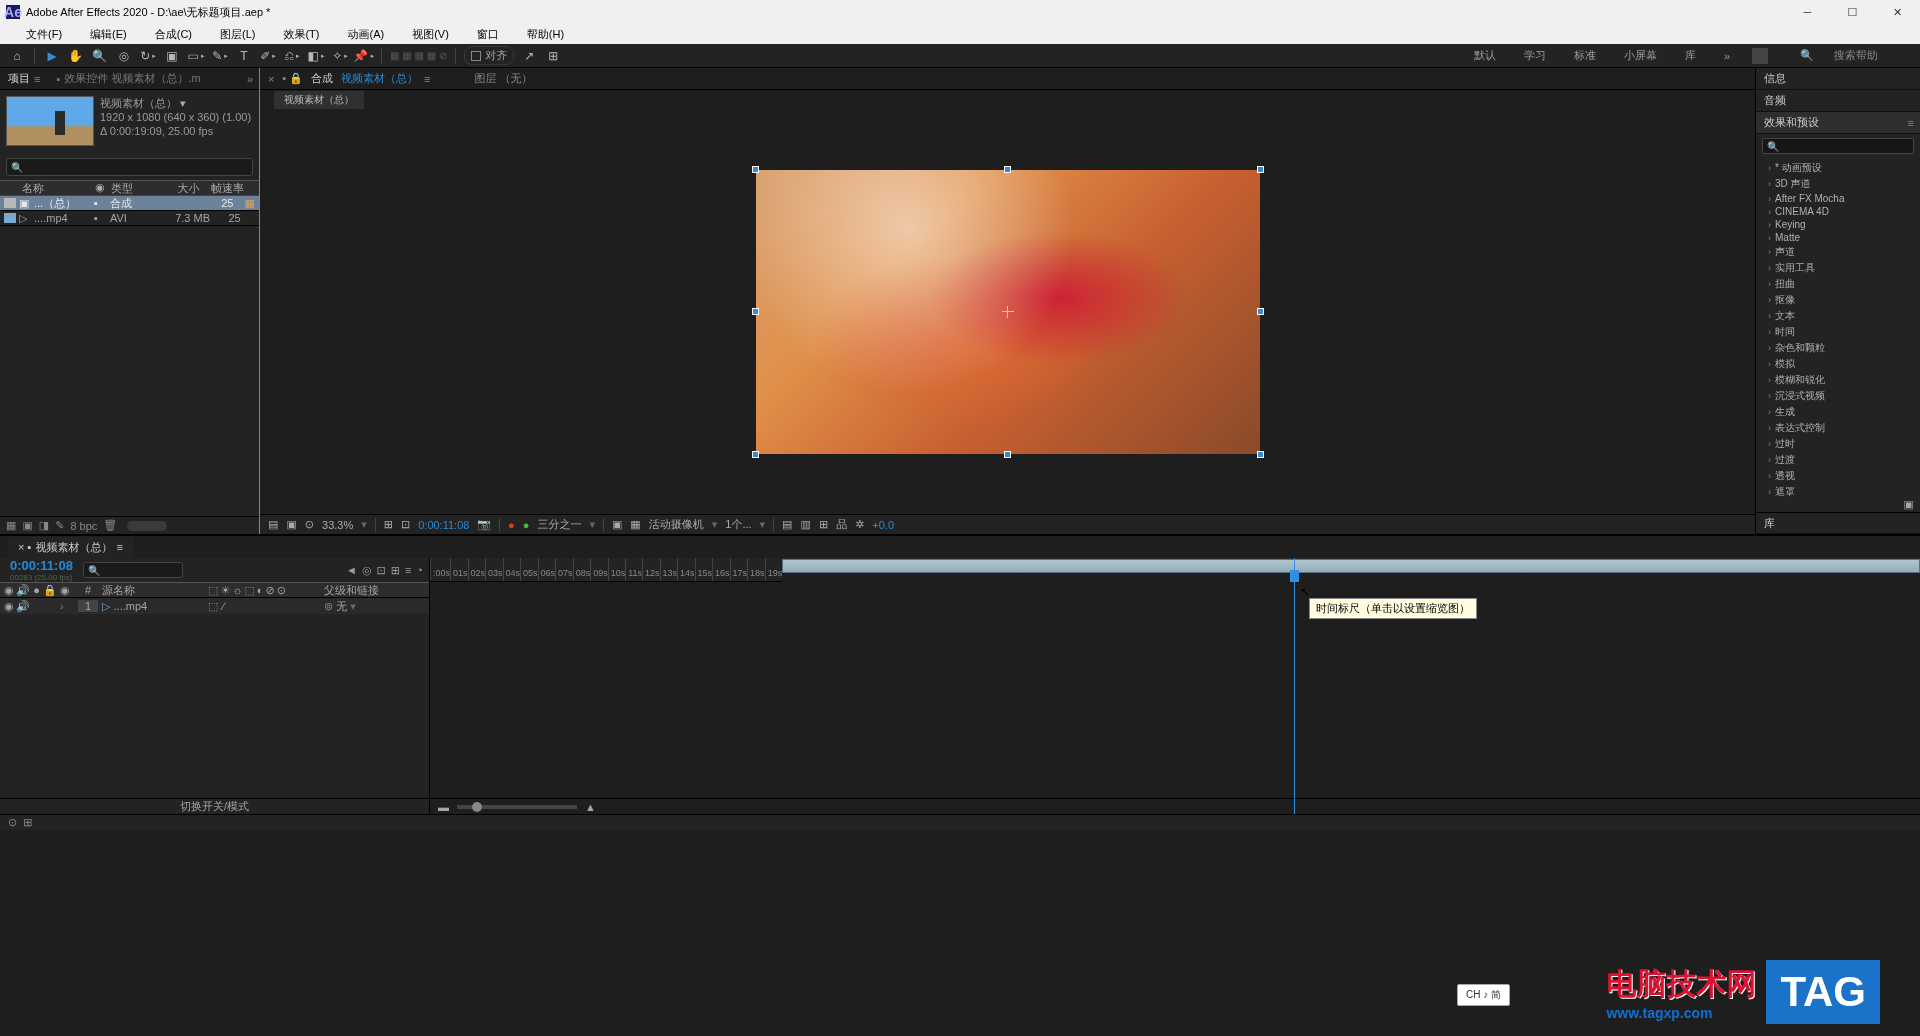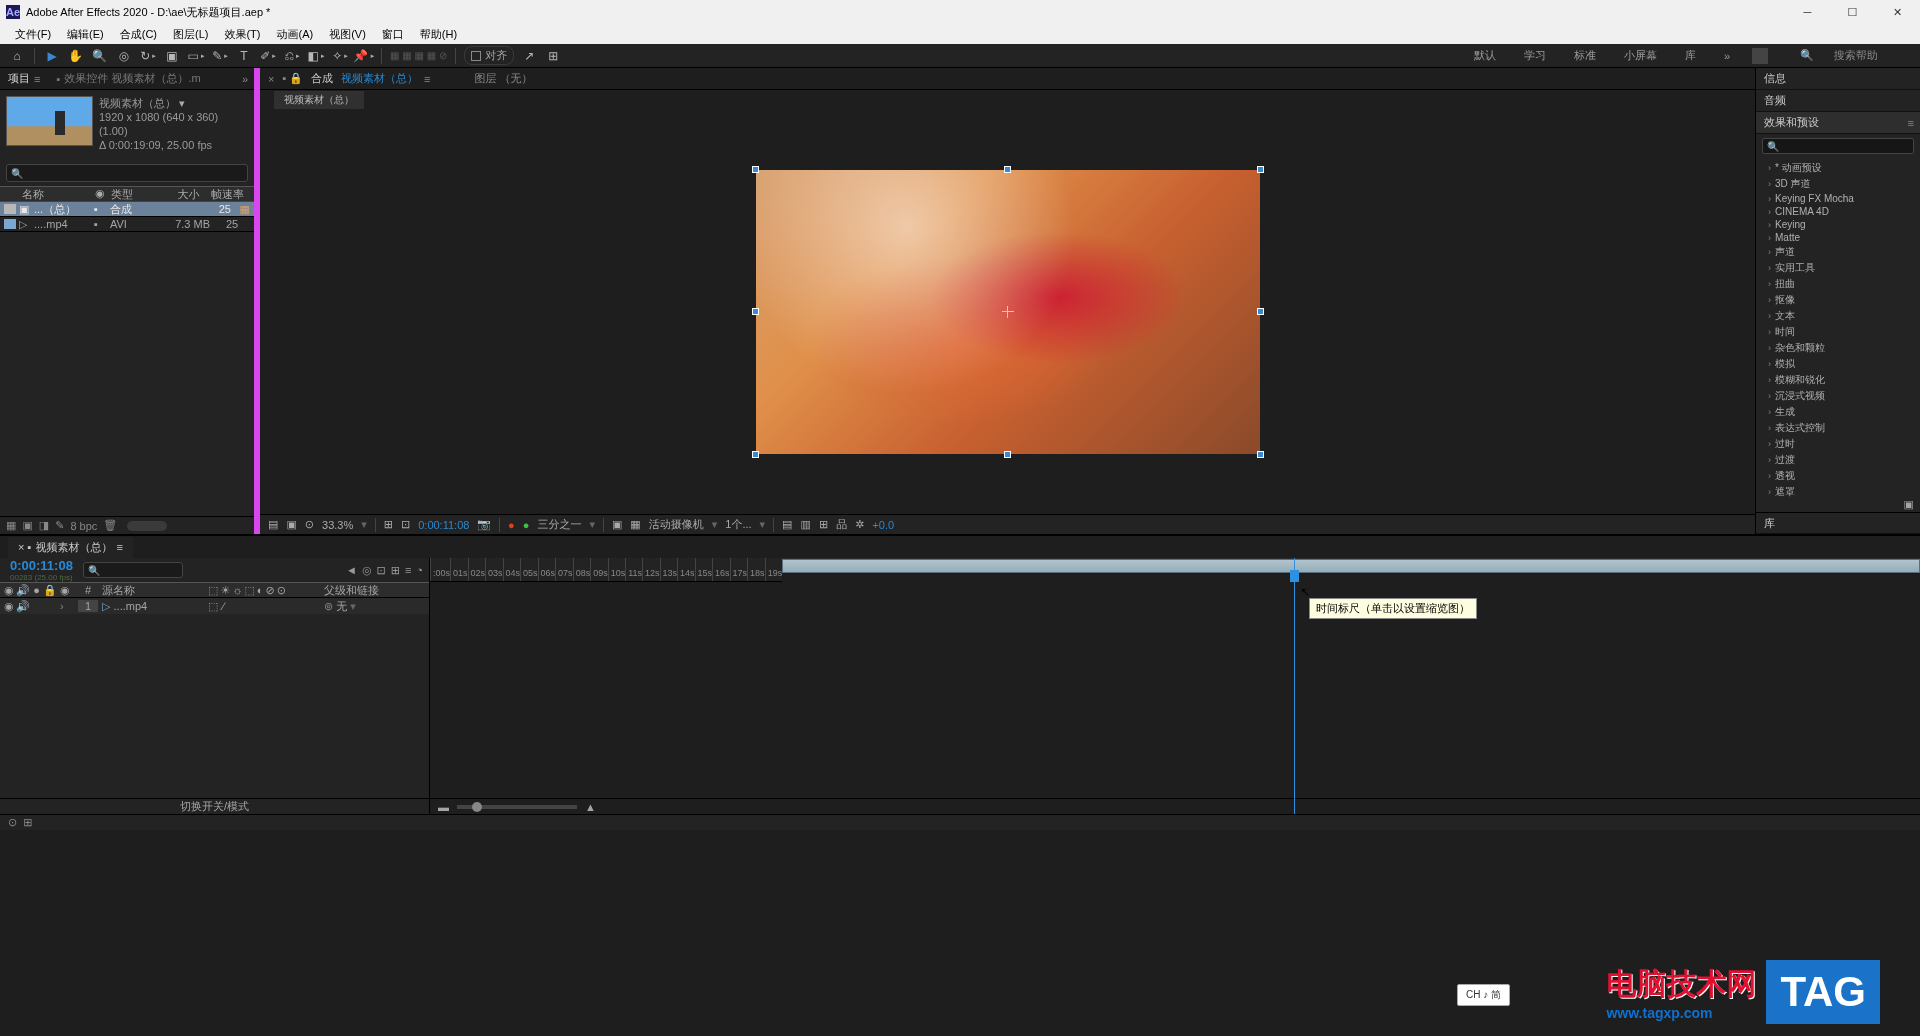--- a/index.html
+++ b/index.html
@@ -1,32 +1,32 @@
 <!DOCTYPE html>
 <html><head>
 <meta charset="utf-8">
 <style>
 * { margin: 0; padding: 0; box-sizing: border-box; font-family: "Microsoft YaHei", "Segoe UI", sans-serif; font-size: 11px; user-select: none; }
 body { background: #1e1e1e; color: #a5a5a5; overflow: hidden; width: 1920px; height: 1036px; }
 .titlebar { height: 24px; background: #f0f0f0; color: #000; display: flex; align-items: center; padding-left: 6px; }
-.titlebar .ae-icon { width: 14px; height: 14px; background: #1a1a5a; color: #a9a9ff; font-size: 11px; display: inline-flex; align-items: center; justify-content: center; font-weight: bold; margin-right: 6px; }
+.titlebar .ae-icon { width: 14px; height: 14px; background: #1a1a5a; color: #a9a9ff; font-size: 14px; display: inline-flex; align-items: center; justify-content: center; font-weight: bold; margin-right: 6px; }
 .titlebar .win-controls { margin-left: auto; display: flex; }
 .titlebar .win-btn { width: 45px; height: 24px; display: flex; align-items: center; justify-content: center; font-family: Arial; color: #333; }
-.menubar { height: 20px; background: #f0f0f0; color: #000; display: flex; align-items: flex-end; padding-left: 9px; gap: 4px; }
+.menubar { height: 20px; background: #f0f0f0; color: #000; display: flex; align-items: flex-end; padding-left: 20px; gap: 16px; }
 .menubar span { padding: 2px 6px; }
 .toolbar { height: 24px; background: #232323; border-bottom: 1px solid #000; display: flex; align-items: center; padding: 0 8px; gap: 6px; justify-content: space-between; }
 .toolbar-left { display: flex; align-items: center; gap: 6px; }
 .tool-icon { width: 18px; height: 18px; color: #b8b8b8; display: inline-flex; align-items: center; justify-content: center; font-size: 12px; }
 .tool-sep { width: 1px; height: 16px; background: #444; margin: 0 2px; }
 .snap-group { display: flex; align-items: center; gap: 4px; border: 1px solid #3a3a3a; padding: 1px 6px; border-radius: 8px; }
 .workspace-tabs { display: flex; align-items: center; gap: 12px; color: #9a9a9a; justify-content: flex-end; }
 .workspace-tabs span { padding: 2px 8px; }
 .search-help { display: flex; align-items: center; gap: 4px; color: #888; margin-left: 10px; width: 120px; }
 .main-area { display: flex; height: 466px; background: #232323; }
-.project-panel { width: 260px; background: #232323; border-right: 6px solid #d946ef; display: flex; flex-direction: column; }
+.project-panel { width: 260px; background: #232323; border-right: 1px solid #d946ef; display: flex; flex-direction: column; }
 .panel-tabbar { height: 22px; background: #1e1e1e; display: flex; align-items: center; border-bottom: 1px solid #000; }
 .panel-tab { padding: 3px 8px; color: #dcdcdc; display: flex; align-items: center; gap: 4px; }
 .panel-tab.dim { color: #777; }
 .project-info { display: flex; padding: 6px; gap: 6px; }
 .project-thumb { width: 88px; height: 50px; background: linear-gradient(180deg,#5fa9e8 0%,#5fa9e8 60%,#b09060 62%,#b09060 100%); border: 1px solid #555; position: relative; }
 .project-thumb::after { content:""; position:absolute; left:48px; top:14px; width:10px; height:24px; background:#2a2a2a; }
 .project-meta { font-size: 10px; line-height: 14px; color: #9a9a9a; }
 .project-search { margin: 6px 6px 4px; height: 18px; background: #1a1a1a; border: 1px solid #444; border-radius: 3px; display: flex; align-items: center; padding-left: 4px; color: #666; font-size: 10px; }
 .project-cols { display: flex; background: #2d2d2d; height: 16px; border-top: 1px solid #555; border-bottom: 1px solid #444; font-size: 10px; color: #aaa; }
 .pcol-name { flex: 0 0 95px; padding-left: 22px; }
@@ -296,21 +296,21 @@
         <span>音频</span>
       </div>
     <div class="rp-header active">
       <span>效果和预设</span>
         <span style="margin-left:auto;margin-right:6px;color:#888">≡</span>
     </div>
     <div class="rp-search">🔍</div>
     <div class="rp-tree" id="preset-tree">
         <div class="rp-item">* 动画预设</div>
         <div class="rp-item">3D 声道</div>
-        <div class="rp-item">Keying FX Mocha</div>
+        <div class="rp-item">After FX Mocha</div>
         <div class="rp-item">CINEMA 4D</div>
         <div class="rp-item">Keying</div>
         <div class="rp-item">Matte</div>
         <div class="rp-item">声道</div>
         <div class="rp-item">实用工具</div>
         <div class="rp-item">扭曲</div>
         <div class="rp-item">抠像</div>
         <div class="rp-item">文本</div>
         <div class="rp-item">时间</div>
         <div class="rp-item">杂色和颗粒</div>

